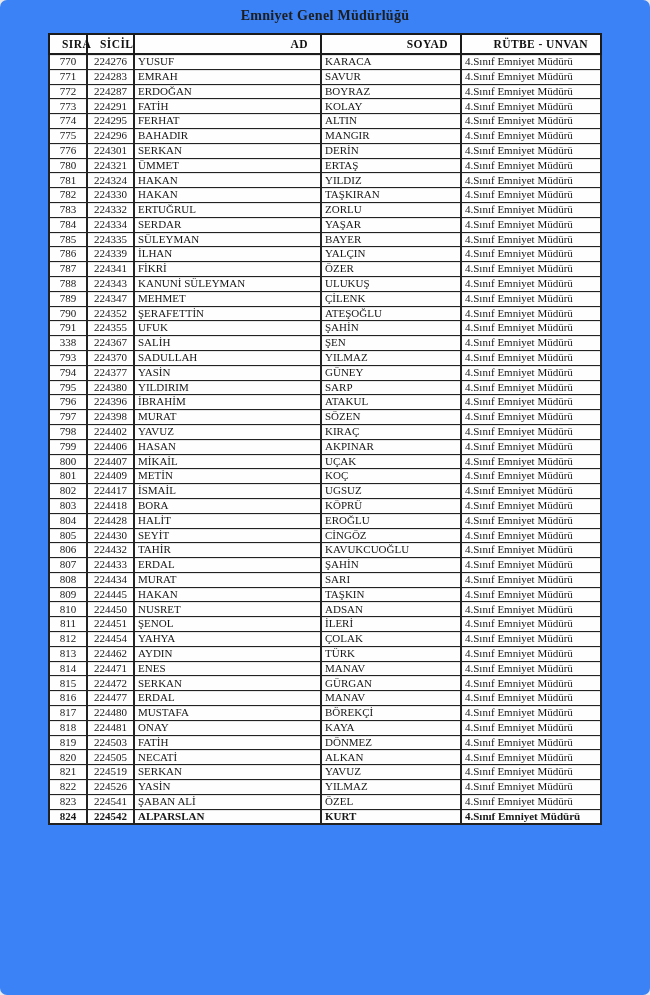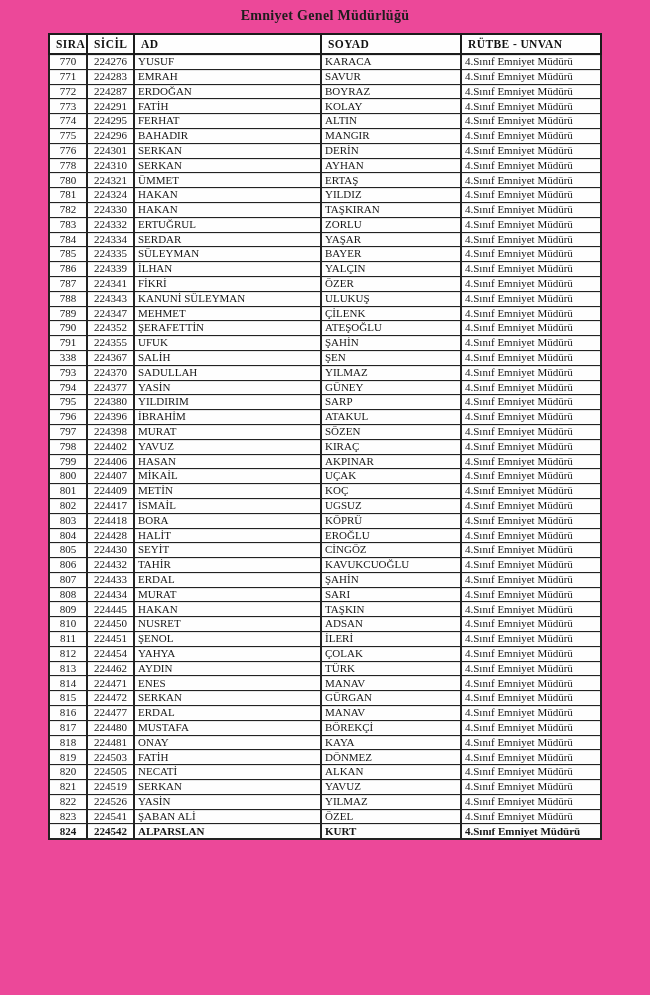--- a/index.html
+++ b/index.html
@@ -5,24 +5,25 @@
   html, body {
     margin: 0;
     padding: 0;
     background: #e9e9e9;
   }
   .page {
     position: relative;
     width: 650px;
     height: 995px;
     margin: 0 auto;
-    background: #ec4899;
+    background: #3b82f6;
     font-family: "Liberation Serif", serif;
     color: #161616;
     overflow: hidden;
+    border-radius: 7px;
   }
   .doc-title {
     position: absolute;
     top: 8px;
     left: 0;
     width: 100%;
     text-align: center;
     font-size: 14px;
     font-weight: 600;
     letter-spacing: 0.3px;
@@ -40,23 +41,23 @@
   table.roster col.c-sira  { width: 38px; }
   table.roster col.c-sicil { width: 47px; }
   table.roster col.c-ad    { width: 187px; }
   table.roster col.c-soyad { width: 140px; }
   table.roster col.c-rutbe { width: 140px; }
 
   table.roster th {
     border: 2px solid #1b1b1b;
     font-size: 11.5px;
     font-weight: 700;
-    text-align: left;
+    text-align: right;
     height: 16px;
-    padding: 1px 6px;
+    padding: 1px 12px;
     letter-spacing: 0.4px;
     color: #111;
   }
   table.roster td {
     border: 1px solid #222;
     border-left-width: 2px;
     border-right-width: 2px;
     font-size: 11px;
     height: 13.8px;
     line-height: 1.05;
@@ -140,27 +141,20 @@
           <td class="text">4.Sınıf Emniyet Müdürü</td>
         </tr>
         <tr>
           <td class="num">776</td>
           <td class="num">224301</td>
           <td class="text">SERKAN</td>
           <td class="text">DERİN</td>
           <td class="text">4.Sınıf Emniyet Müdürü</td>
         </tr>
         <tr>
-          <td class="num">778</td>
-          <td class="num">224310</td>
-          <td class="text">SERKAN</td>
-          <td class="text">AYHAN</td>
-          <td class="text">4.Sınıf Emniyet Müdürü</td>
-        </tr>
-        <tr>
           <td class="num">780</td>
           <td class="num">224321</td>
           <td class="text">ÜMMET</td>
           <td class="text">ERTAŞ</td>
           <td class="text">4.Sınıf Emniyet Müdürü</td>
         </tr>
         <tr>
           <td class="num">781</td>
           <td class="num">224324</td>
           <td class="text">HAKAN</td>

